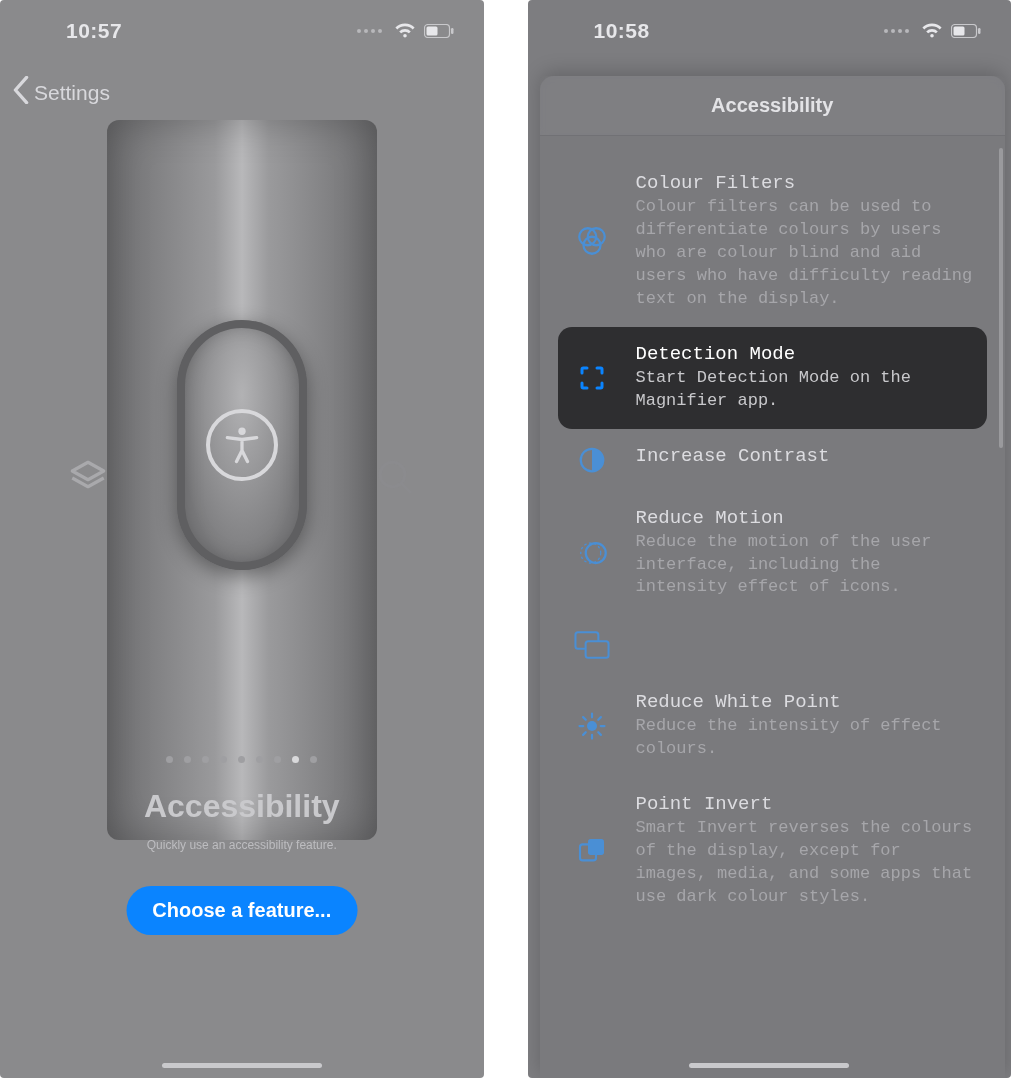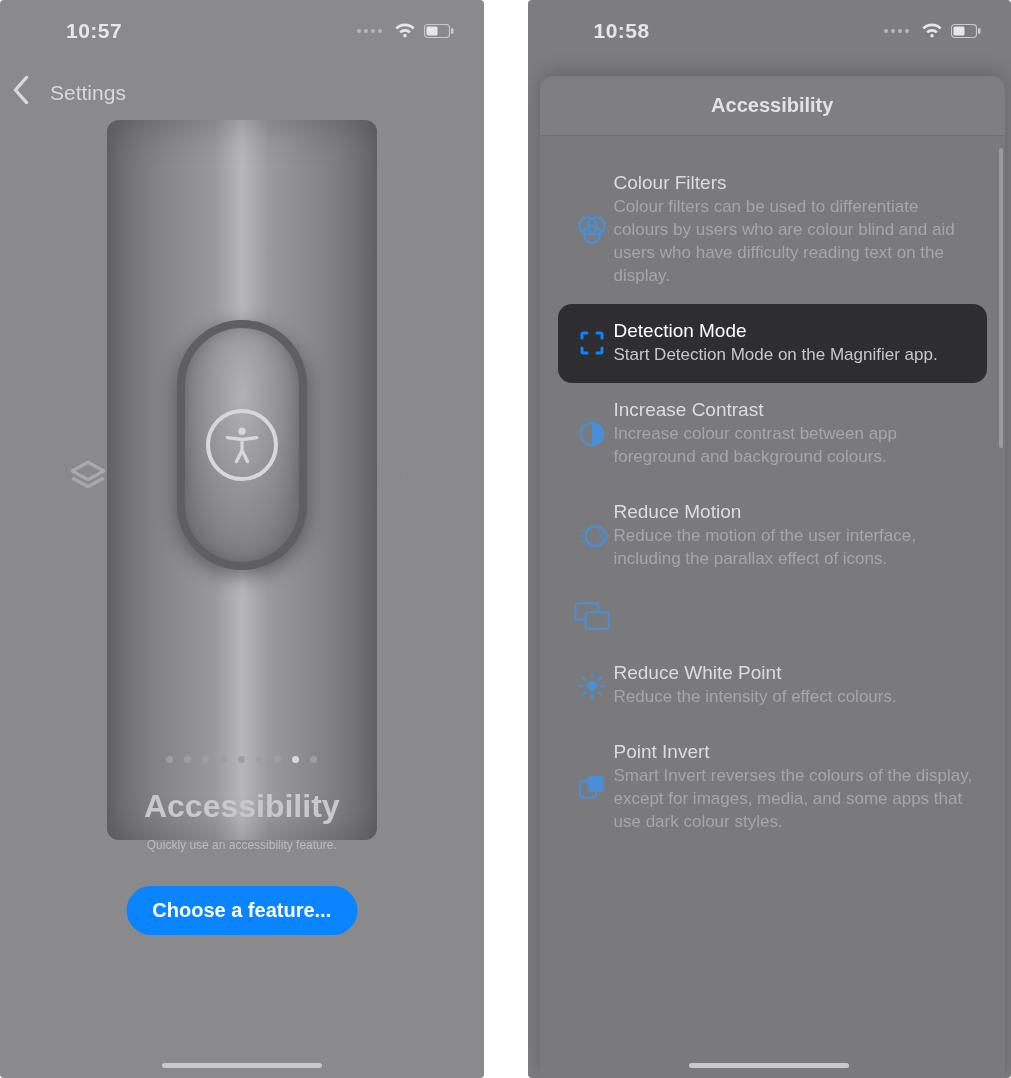--- a/index.html
+++ b/index.html
@@ -24,21 +24,21 @@
     padding:14px 30px 0 30px; height:48px;
     color:#e7e7ea;
   }
   .sb-time { font-size:21px; font-weight:600; letter-spacing:0.5px; margin-left:36px; }
   .sb-icons { display:flex; align-items:center; gap:8px; }
   .sb-dots { display:flex; gap:3px; margin-right:4px; }
   .sb-dots span { width:4px;height:4px;border-radius:50%;background:#b8b8bb; }
   .sb-wifi svg, .sb-batt svg { display:block; }
   
   .nav-back {
-    display:flex; align-items:center; gap:20px;
+    display:flex; align-items:center; gap:4px;
     padding:28px 12px 0 12px;
     color:#d8d8dc; font-size:21px;
   }
   .nav-back svg { width:18px; height:28px; }
   
   .hero-wrap { position:absolute; left:0; right:0; top:120px; bottom:0;
                display:flex; flex-direction:column; align-items:center; }
   .hero-strip {
     width:270px; height:720px;
     background:linear-gradient(90deg,#6e6e70 0%,#9a9a9c 40%,#b8b8ba 50%,#9a9a9c 60%,#6e6e70 100%);
@@ -86,22 +86,23 @@
     overflow:hidden; box-shadow:0 -4px 20px rgba(0,0,0,.2);
   }
   .sheet-header {
     height:60px; display:flex; align-items:center; justify-content:center;
     background:#84848780; backdrop-filter:blur(4px);
     color:#e3e3e6; font-size:20px; font-weight:600;
     border-bottom:1px solid rgba(0,0,0,.1);
   }
   .sheet-list { padding:20px 18px 0 18px; height:calc(100% - 60px); overflow:hidden; position:relative; }
   .row {
-    display:flex; padding:16px 12px;
+    display:flex; gap:22px; padding:16px 12px;
     border-radius:14px;
+    font-family:Liberation Mono, monospace;
   }
   .row.highlight { background:#2e2e30; }
   .row.highlight .row-title { color:#fff; }
   .row.highlight .row-desc  { color:#c8c8cb; }
   .row-ico { flex:0 0 44px; display:flex; align-items:center; justify-content:center; color:#4a8fd5; }
   .row-text { flex:1; }
   .row-title { font-size:19px; font-weight:500; color:#dcdce0; margin-bottom:2px; }
   .row-desc  { font-size:17px; line-height:1.35; color:#a6a6aa; }
   .scroll-ind { position:absolute; right:2px; top:12px; width:4px; height:300px;
                 background:#9a9a9d; border-radius:2px; }
@@ -244,34 +245,33 @@
 
       <div class="row">
         <div class="row-ico">
           <svg width="30" height="30" viewBox="0 0 24 24">
               <circle cx="12" cy="12" r="9" fill="none" stroke="#4a8fd5" stroke-width="1.8"></circle>
               <path d="M12 3a9 9 0 010 18z" fill="#4a8fd5"></path>
             </svg>
         </div>
         <div class="row-text">
           <div class="row-title">Increase Contrast</div>
-          <div class="row-desc">Increase colour contrast between app foreground and background colours.</div>
         </div>
       </div>
 
       <div class="row">
         <div class="row-ico">
           <svg width="34" height="30" viewBox="0 0 26 24">
               <circle cx="16" cy="12" r="8" fill="none" stroke="#4a8fd5" stroke-width="1.8"></circle>
               <circle cx="12" cy="12" r="8" fill="none" stroke="#4a8fd5" stroke-width="1" stroke-dasharray="2 2"></circle>
             </svg>
         </div>
         <div class="row-text">
           <div class="row-title">Reduce Motion</div>
-          <div class="row-desc">Reduce the motion of the user interface, including the parallax effect of icons.</div>
+          <div class="row-desc">Reduce the motion of the user interface, including the intensity effect of icons.</div>
         </div>
       </div>
 
       <div class="row">
         <div class="row-ico">
           <svg width="36" height="28" viewBox="0 0 28 22">
               <rect x="1" y="1" width="18" height="13" rx="2" fill="none" stroke="#4a8fd5" stroke-width="1.6"></rect>
               <rect x="9" y="8" width="18" height="13" rx="2" fill="#7a7a7d" stroke="#4a8fd5" stroke-width="1.6"></rect>
             </svg>
         </div>

